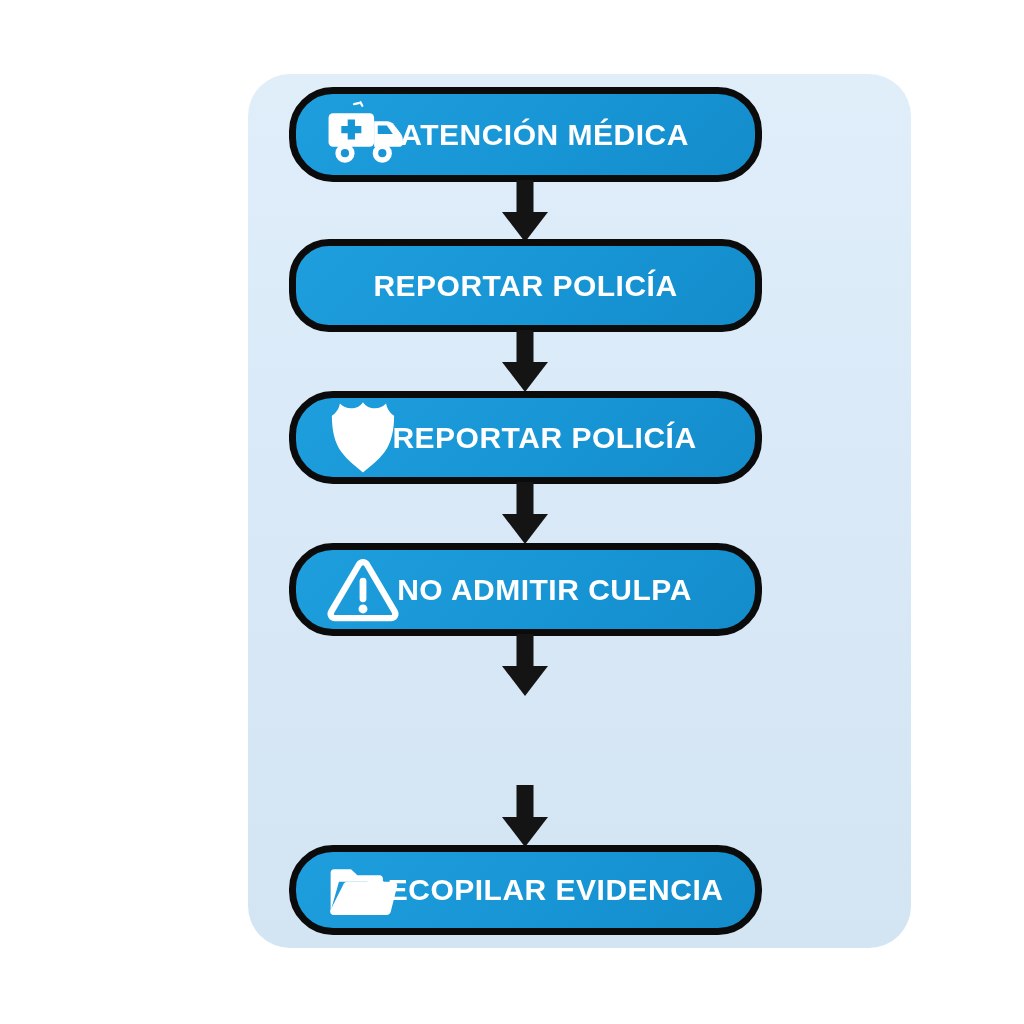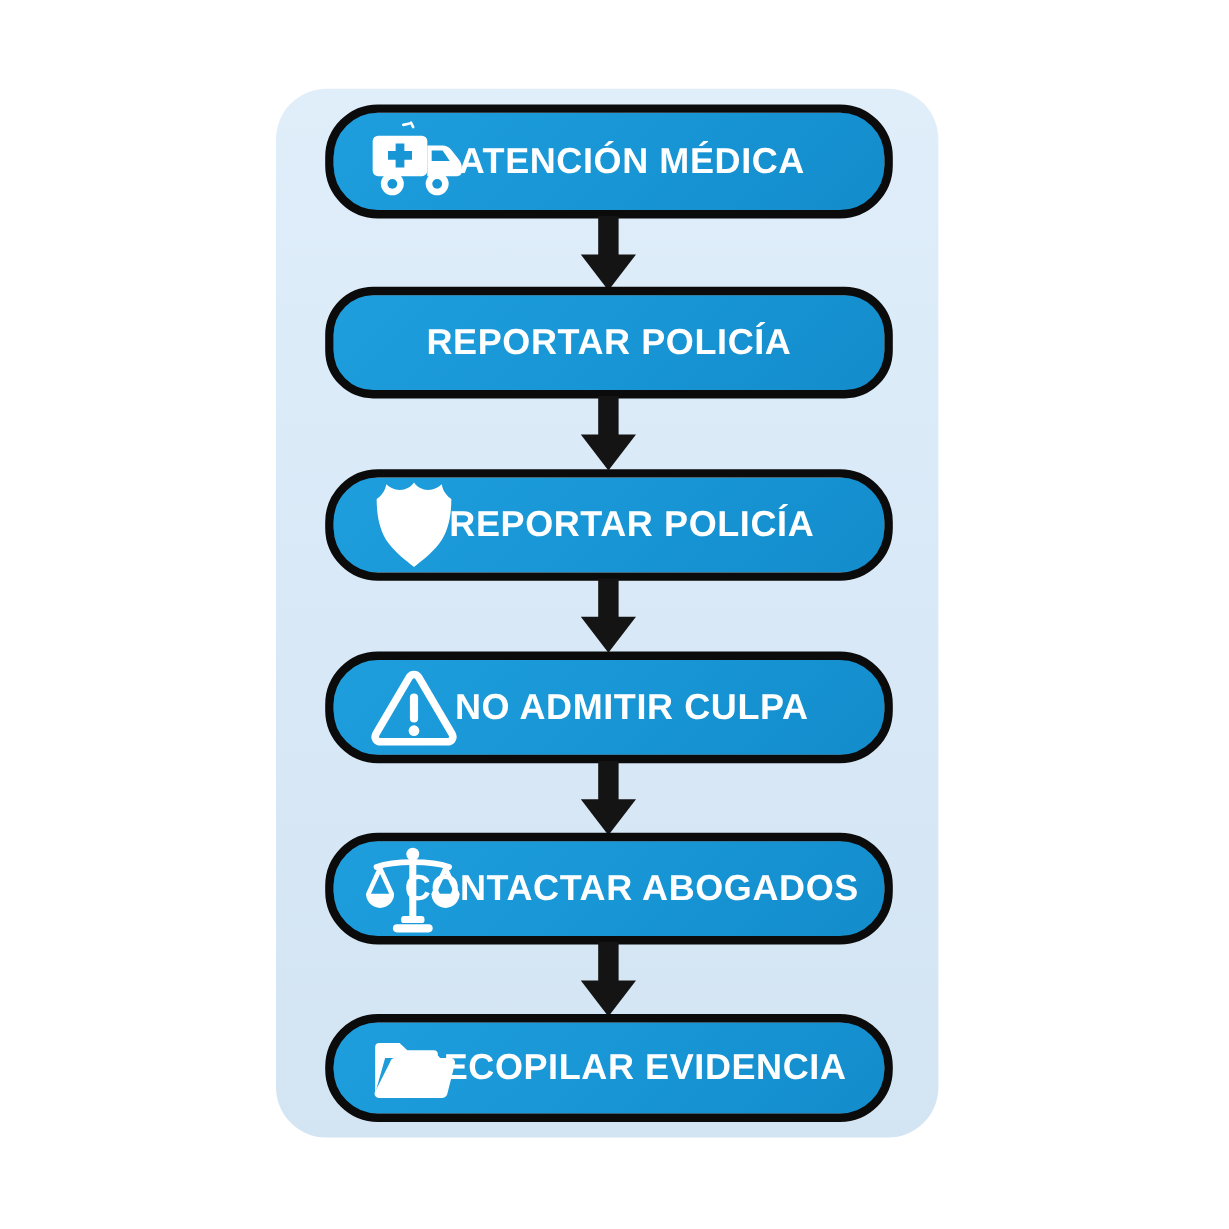--- a/index.html
+++ b/index.html
@@ -5,22 +5,22 @@
   html,body{margin:0;padding:0;}
   body{
     width:1024px;height:1024px;
     background:#ffffff;
     font-family:"Liberation Sans","DejaVu Sans",sans-serif;
     position:relative;
     overflow:hidden;
   }
   .panel{
     position:absolute;
-    left:230px;top:74px;
-    width:552px;height:874px;
+    left:248px;top:74px;
+    width:663px;height:874px;
     background:linear-gradient(180deg,#e0eefa 0%,#d9e9f7 45%,#d3e4f3 100%);
     border-radius:42px;
   }
   .step{
     position:absolute;
     left:41px;
     width:473px;
     box-sizing:border-box;
     background:linear-gradient(135deg,#1f9edd 0%,#1795d5 55%,#148ccb 100%);
     border:7px solid #0b0b0b;
@@ -125,39 +125,20 @@
         </svg>
       </span>
       <span class="label">NO ADMITIR CULPA</span>
     </div>
 
     <svg class="arrow" style="left:253px;top:560px;" width="48" height="62" viewBox="0 0 48 62">
       <rect x="15.5" y="0" width="17" height="34" fill="#141414"></rect>
       <polygon points="1,32 47,32 24,62" fill="#141414"></polygon>
     </svg>
 
-    <div class="step has-icon" style="top:620px;height:93px;">
-      <span class="icon" style="left:26px;">
-        <svg width="80" height="74" viewBox="0 0 82 76" fill="none">
-          <circle cx="41" cy="8" r="5.5" fill="#ffffff"></circle>
-          <rect x="38" y="8" width="6" height="54" fill="#ffffff"></rect>
-          <path d="M10,19 C25,13.5 57,13.5 72,19" stroke="#ffffff" stroke-width="5" stroke-linecap="round" fill="none"></path>
-
-          <path d="M13,20 L3,42 M13,20 L23,42" stroke="#ffffff" stroke-width="4" stroke-linecap="round"></path>
-          <path d="M1,42 A12,12 0 0 0 25,42 Z" fill="#ffffff"></path>
-
-          <path d="M69,20 L59,42 M69,20 L79,42" stroke="#ffffff" stroke-width="4" stroke-linecap="round"></path>
-          <path d="M57,42 A12,12 0 0 0 81,42 Z" fill="#ffffff"></path>
-
-          <rect x="31" y="61" width="20" height="6" rx="2.5" fill="#ffffff"></rect>
-          <rect x="24" y="68" width="34" height="7" rx="3.5" fill="#ffffff"></rect>
-        </svg>
-      </span>
-      <span class="label">CONTACTAR ABOGADOS</span>
-    </div>
 
     <svg class="arrow" style="left:253px;top:711px;" width="48" height="62" viewBox="0 0 48 62">
       <rect x="15.5" y="0" width="17" height="34" fill="#141414"></rect>
       <polygon points="1,32 47,32 24,62" fill="#141414"></polygon>
     </svg>
 
     <div class="step has-icon" style="top:771px;height:90px;">
       <span class="icon" style="left:30px;">
         <svg width="74" height="58" viewBox="0 0 80 62" fill="none">
 

